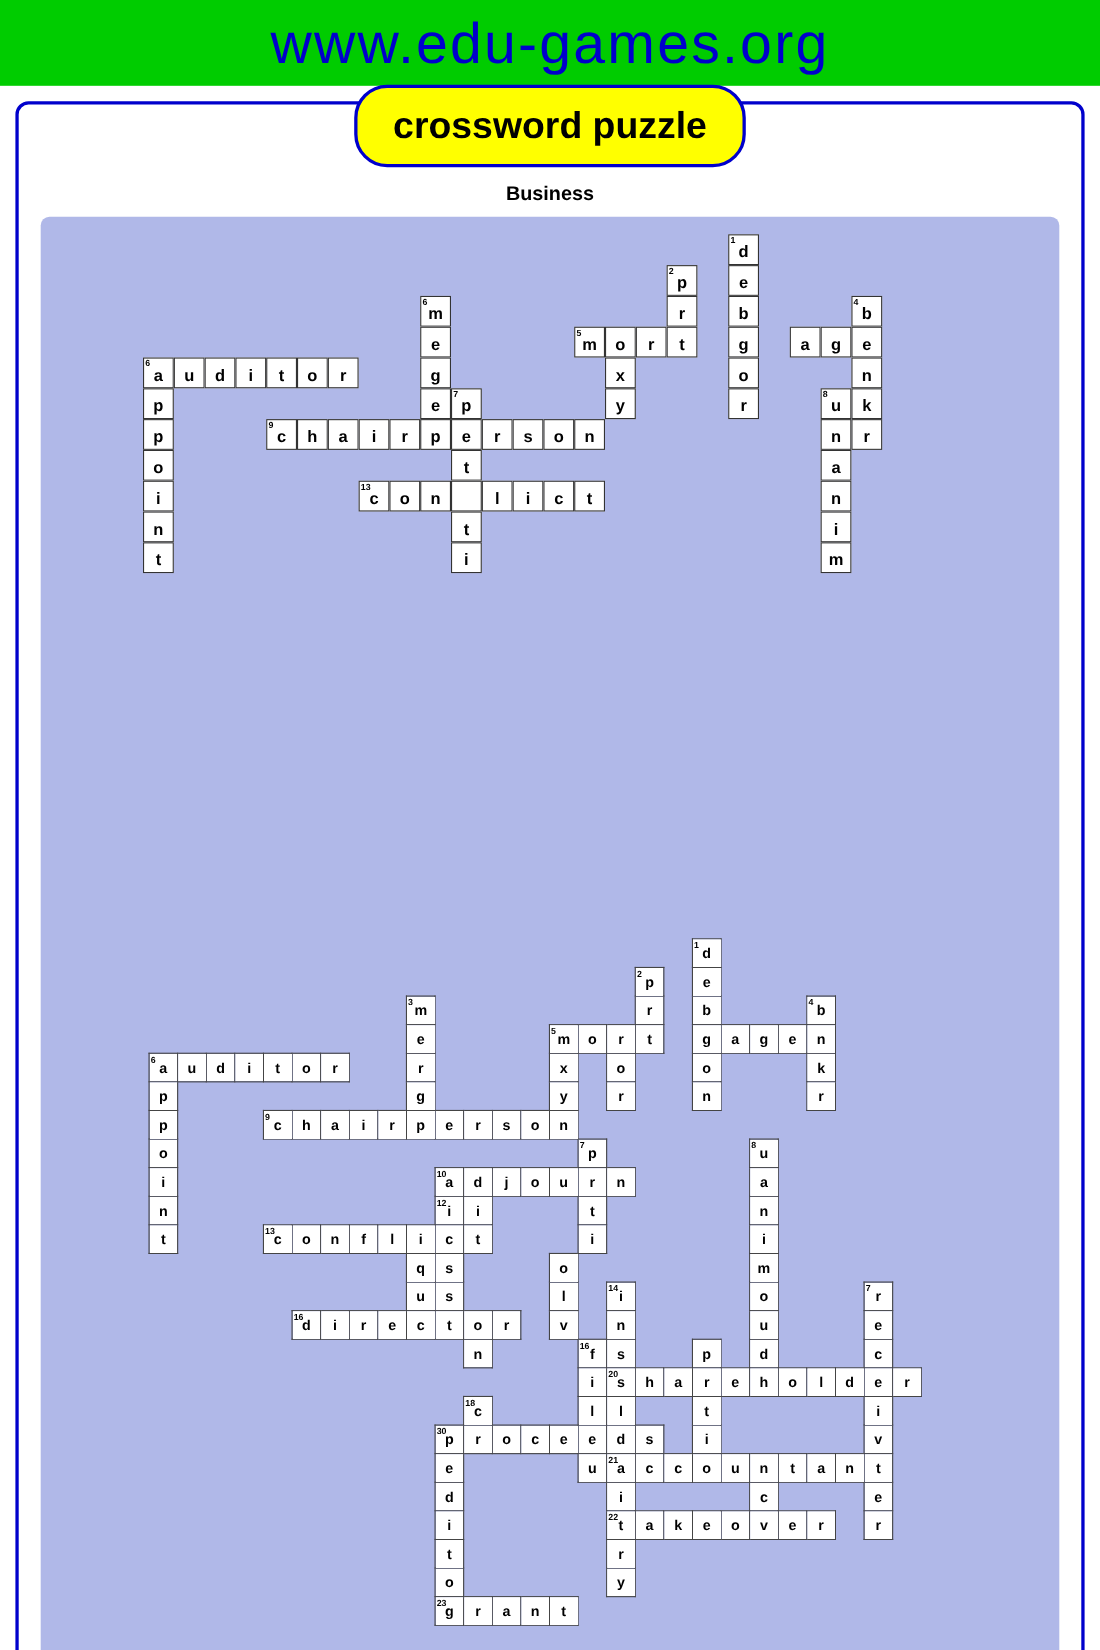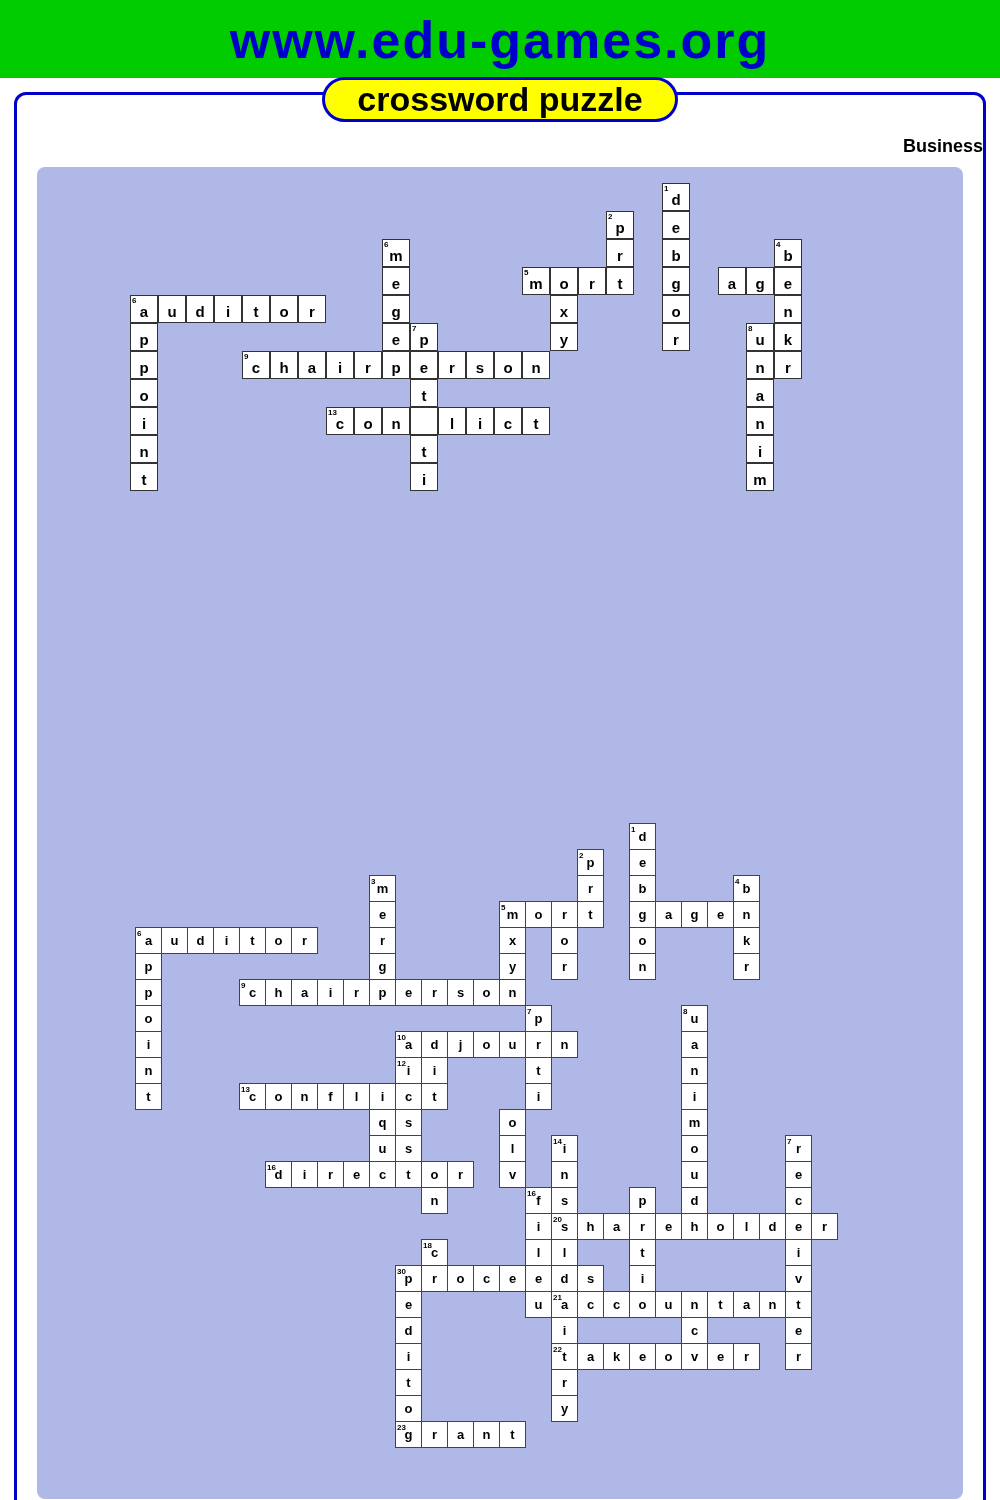--- a/index.html
+++ b/index.html
@@ -11,21 +11,21 @@
     }
 
     
     .header {
       background: #00cc00;
       padding: 10px 20px 8px;
       text-align: center;
     }
     .header-title {
       font-size: 52px;
-      font-weight: 700;
+      font-weight: 400;
       color: #0000cc;
       font-family: 'Comic Sans MS', cursive, sans-serif;
       letter-spacing: 2px;
     }
     .header-subtitle {
       font-size: 20px;
       font-weight: bold;
       color: #0000cc;
       margin-top: 2px;
     }
@@ -42,29 +42,29 @@
     
     .puzzle-title-wrap {
       display: flex;
       justify-content: center;
       margin-top: -18px;
     }
     .puzzle-title-badge {
       background: #ffff00;
       border: 3px solid #0000cc;
       border-radius: 30px;
-      padding: 0 32px;
+      padding: 15px 32px;
       font-size: 34px;
       font-weight: bold;
       color: #000;
       font-family: Arial, sans-serif;
     }
 
     .topic-label {
-      text-align: right;
+      text-align: center;
       font-size: 18px;
       font-weight: bold;
       margin: 14px 0 6px;
       color: #000;
     }
 
     
     .crossword-area {
       background: #b0b8e8;
       border-radius: 8px;

